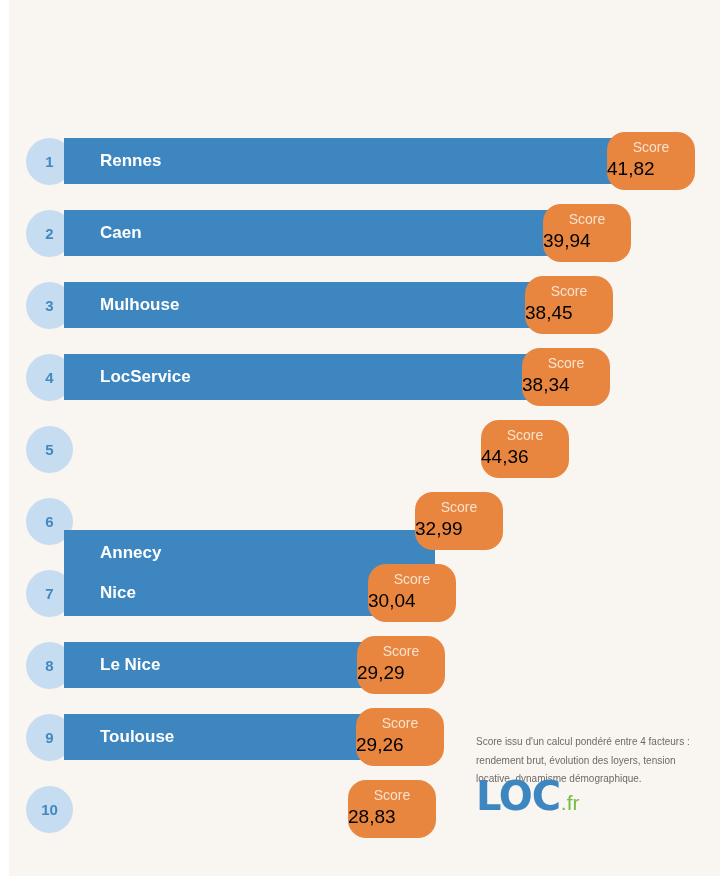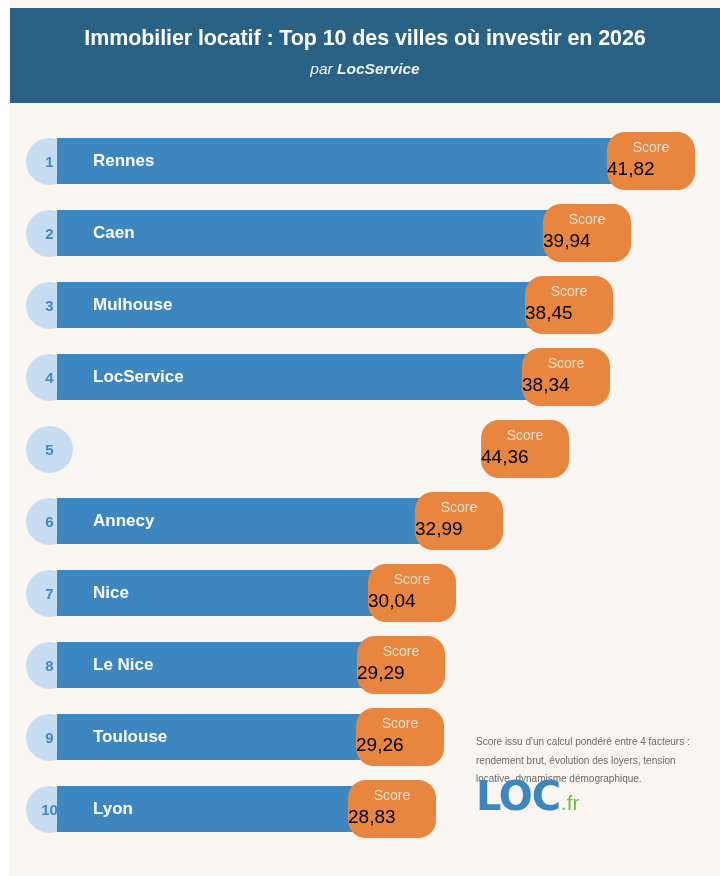--- a/index.html
+++ b/index.html
@@ -81,21 +81,21 @@
     color: #4189c2;
     font-size: 15px;
     font-weight: bold;
     display: flex;
     align-items: center;
     justify-content: center;
     z-index: 1;
   }
   .rank-bar {
     position: absolute;
-    left: 57px;
+    left: 64px;
     top: 1px;
     height: 46px;
     background: #3d86c0;
     z-index: 2;
     display: flex;
     align-items: center;
   }
   .rank-city {
     color: #ffffff;
     font-size: 17px;
@@ -178,24 +178,20 @@
     margin-left: 1px;
   }
 </style>
 </head>
 <body>
 
 <div id="infographic">
 
   <div id="left-white-strip"></div>
 
-  <div id="header-band">
-    <div id="header-title">Immobilier locatif  : Top 10 des villes où investir en 2026</div>
-    <div id="header-subtitle"><span>par </span><span class="strong">LocService</span></div>
-  </div>
 
   <div id="ranking">
       <div class="rank-row">
         <div class="rank-circle">1</div>
         <div class="rank-bar" style="width: 560px;">
           <span class="rank-city">Rennes</span>
         </div>
         <div class="score-badge" style="left: 607px;">
           <div class="score-label">Score</div>
           <div class="score-value">41,82</div>
@@ -233,21 +229,21 @@
       </div>
       <div class="rank-row">
         <div class="rank-circle">5</div>
         <div class="score-badge" style="left: 481px;">
           <div class="score-label">Score</div>
           <div class="score-value">44,36</div>
         </div>
       </div>
       <div class="rank-row">
         <div class="rank-circle">6</div>
-        <div class="rank-bar" style="width: 371px;">
+        <div class="rank-bar" style="width: 371px; margin-top: 32px;">
           <span class="rank-city">Annecy</span>
         </div>
         <div class="score-badge" style="left: 415px;">
           <div class="score-label">Score</div>
           <div class="score-value">32,99</div>
         </div>
       </div>
       <div class="rank-row">
         <div class="rank-circle">7</div>
         <div class="rank-bar" style="width: 324px;">
@@ -273,23 +269,20 @@
         <div class="rank-bar" style="width: 310px;">
           <span class="rank-city">Toulouse</span>
         </div>
         <div class="score-badge" style="left: 356px;">
           <div class="score-label">Score</div>
           <div class="score-value">29,26</div>
         </div>
       </div>
       <div class="rank-row">
         <div class="rank-circle">10</div>
-        <div class="rank-bar" style="width: 303px;">
-          <span class="rank-city">Lyon</span>
-        </div>
         <div class="score-badge" style="left: 348px;">
           <div class="score-label">Score</div>
           <div class="score-value">28,83</div>
         </div>
       </div>
     </div>
 
   <div id="footnote">Score issu d'un calcul pondéré entre 4 facteurs : rendement brut, évolution des loyers, tension locative, dynamisme démographique.</div>
 
   <div id="logo">

